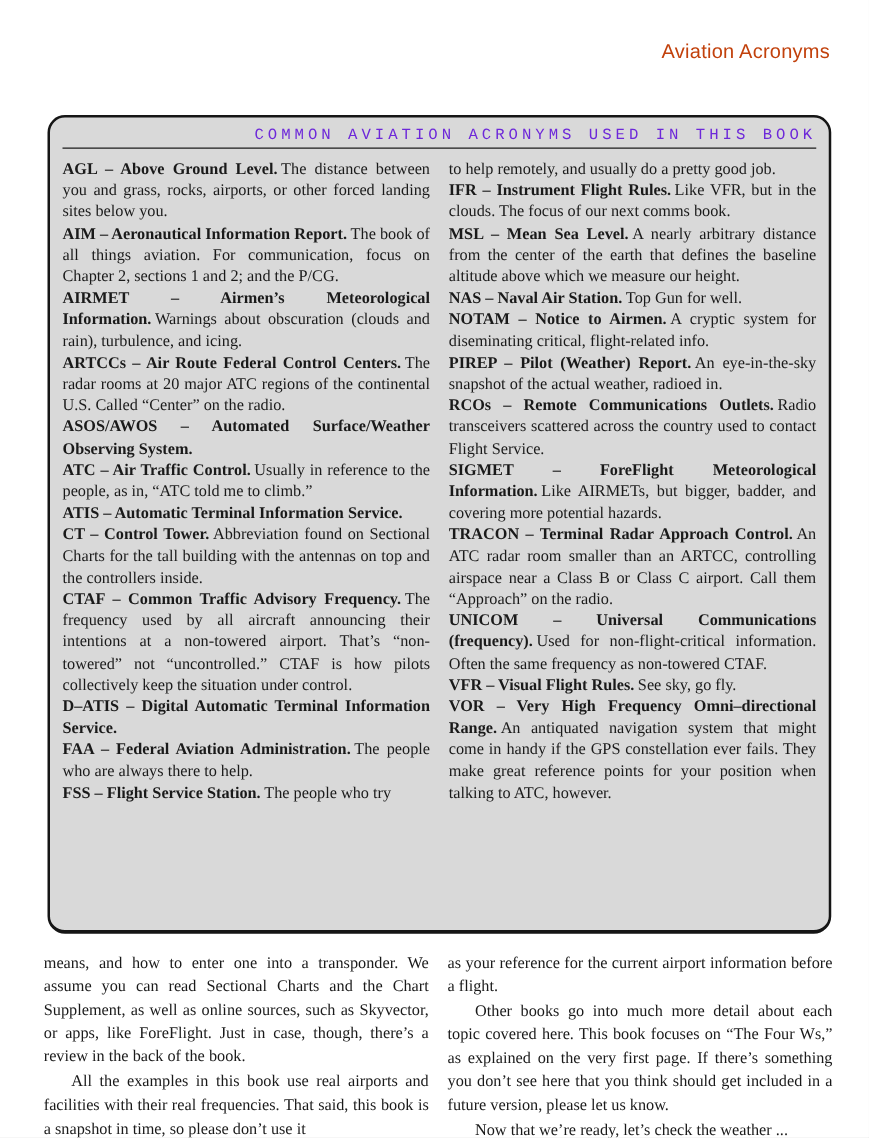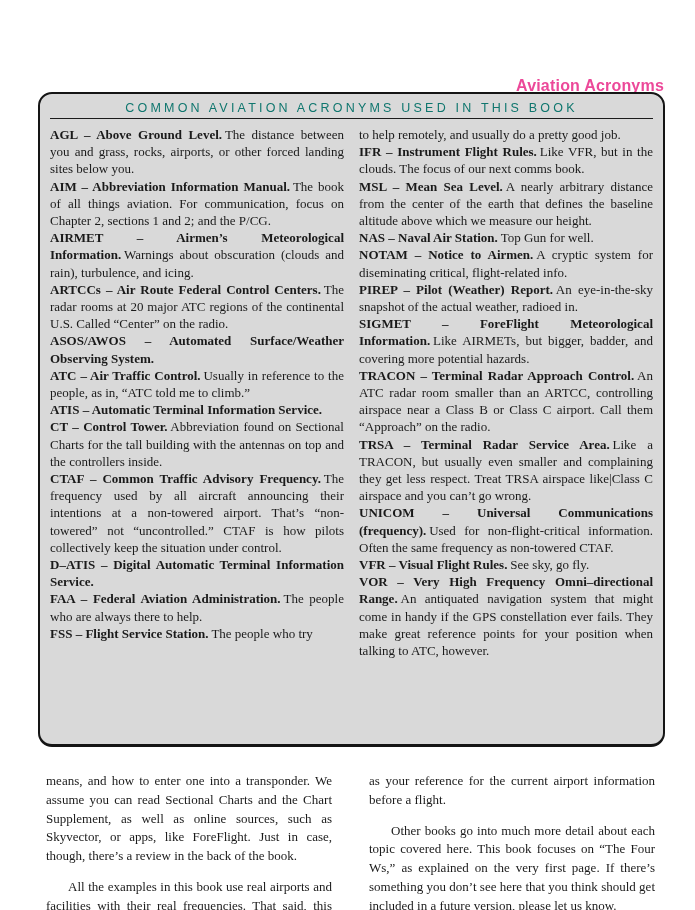--- a/index.html
+++ b/index.html
@@ -10,44 +10,43 @@
   }
   body {
     position: relative;
     font-family: "Liberation Serif", "DejaVu Serif", serif;
     color: #1a1a1a;
   }
   .page-header {
     position: absolute;
     top: 33px; right: 31px;
     font-family: "Liberation Sans", "DejaVu Sans", sans-serif;
-    font-weight: 700;
+    font-weight: 400;
     font-size: 16px;
     letter-spacing: 0.2px;
-    color: #ec4899;
-    margin-top: 44px;
+    color: #c2410c;
   }
   .acronym-box {
     position: absolute;
     left: 38px; top: 92px;
     width: 627px; height: 655px;
     box-sizing: border-box;
     background: #d9d9d9;
     border: 2px solid #151515;
     border-bottom-width: 3px;
     border-radius: 14px;
     padding: 5px 10px 4px 10px;
     overflow: hidden;
   }
   .box-title {
-    font-family: Liberation Sans, sans-serif;
+    font-family: Liberation Mono, monospace;
     font-size: 12.5px;
     letter-spacing: 3.2px;
-    text-align: center;
-    color: #0f766e;
+    text-align: right;
+    color: #6d28d9;
     padding-top: 2px;
     white-space: nowrap;
   }
   .title-rule {
     height: 0;
     border-bottom: 1.5px solid #1c1c1c;
     margin-top: 3px;
   }
   .box-cols {
     display: flex;
@@ -71,56 +70,56 @@
     width: 633px;
     display: flex;
     gap: 13px;
   }
   .body-col {
     width: 310px;
     font-size: 13px;
     line-height: 18.8px;
     text-align: justify;
   }
-  .para { margin: 12px; text-indent: 22px; }
+  .para { margin: 1px; text-indent: 22px; }
   .para.no-indent { text-indent: 0; }
 </style>
 </head>
 <body>
 
 <div class="page-header">Aviation Acronyms</div>
 
 <div class="acronym-box">
   <div class="box-title">COMMON AVIATION ACRONYMS USED IN THIS BOOK</div>
   <div class="title-rule"></div>
   <div class="box-cols">
     <div class="box-col">
       <p class="entry"><span class="term">AGL – Above Ground Level.</span><span>The distance between you and grass, rocks, airports, or other forced landing sites below you.</span></p>
-      <p class="entry"><span class="term">AIM – Abbreviation Information Manual.</span><span>The book of all things aviation. For communication, focus on Chapter 2, sections 1 and 2; and the P/CG.</span></p>
+      <p class="entry"><span class="term">AIM – Aeronautical Information Report.</span><span>The book of all things aviation. For communication, focus on Chapter 2, sections 1 and 2; and the P/CG.</span></p>
       <p class="entry"><span class="term">AIRMET – Airmen’s Meteorological Information.</span><span>Warnings about obscuration (clouds and rain), turbulence, and icing.</span></p>
       <p class="entry"><span class="term">ARTCCs – Air Route Federal Control Centers.</span><span>The radar rooms at 20 major ATC regions of the continental U.S. Called “Center” on the radio.</span></p>
       <p class="entry"><span class="term">ASOS/AWOS – Automated Surface/Weather Observing System.</span><span></span></p>
       <p class="entry"><span class="term">ATC – Air Traffic Control.</span><span>Usually in reference to the people, as in, “ATC told me to climb.”</span></p>
       <p class="entry"><span class="term">ATIS – Automatic Terminal Information Service.</span><span></span></p>
       <p class="entry"><span class="term">CT – Control Tower.</span><span>Abbreviation found on Sectional Charts for the tall building with the antennas on top and the controllers inside.</span></p>
       <p class="entry"><span class="term">CTAF – Common Traffic Advisory Frequency.</span><span>The frequency used by all aircraft announcing their intentions at a non-towered airport. That’s “non-towered” not “uncontrolled.” CTAF is how pilots collectively keep the situation under control.</span></p>
       <p class="entry"><span class="term">D–ATIS – Digital Automatic Terminal Information Service.</span><span></span></p>
       <p class="entry"><span class="term">FAA – Federal Aviation Administration.</span><span>The people who are always there to help.</span></p>
       <p class="entry"><span class="term">FSS – Flight Service Station.</span><span>The people who try</span></p>
     </div>
     <div class="box-col">
       <p class="entry">to help remotely, and usually do a pretty good job.</p>
       <p class="entry"><span class="term">IFR – Instrument Flight Rules.</span><span>Like VFR, but in the clouds. The focus of our next comms book.</span></p>
       <p class="entry"><span class="term">MSL – Mean Sea Level.</span><span>A nearly arbitrary distance from the center of the earth that defines the baseline altitude above which we measure our height.</span></p>
       <p class="entry"><span class="term">NAS – Naval Air Station.</span><span>Top Gun for well.</span></p>
       <p class="entry"><span class="term">NOTAM – Notice to Airmen.</span><span>A cryptic system for diseminating critical, flight-related info.</span></p>
       <p class="entry"><span class="term">PIREP – Pilot (Weather) Report.</span><span>An eye-in-the-sky snapshot of the actual weather, radioed in.</span></p>
+      <p class="entry"><span class="term">RCOs – Remote Communications Outlets.</span><span>Radio transceivers scattered across the country used to contact Flight Service.</span></p>
       <p class="entry"><span class="term">SIGMET – ForeFlight Meteorological Information.</span><span>Like AIRMETs, but bigger, badder, and covering more potential hazards.</span></p>
       <p class="entry"><span class="term">TRACON – Terminal Radar Approach Control.</span><span>An ATC radar room smaller than an ARTCC, controlling airspace near a Class B or Class C airport. Call them “Approach” on the radio.</span></p>
-      <p class="entry"><span class="term">TRSA – Terminal Radar Service Area.</span><span>Like a TRACON, but usually even smaller and complaining they get less respect. Treat TRSA airspace like|Class C airspace and you can’t go wrong.</span></p>
       <p class="entry"><span class="term">UNICOM – Universal Communications (frequency).</span><span>Used for non-flight-critical information. Often the same frequency as non-towered CTAF.</span></p>
       <p class="entry"><span class="term">VFR – Visual Flight Rules.</span><span>See sky, go fly.</span></p>
       <p class="entry"><span class="term">VOR – Very High Frequency Omni–directional Range.</span><span>An antiquated navigation system that might come in handy if the GPS constellation ever fails. They make great reference points for your position when talking to ATC, however.</span></p>
     </div>
   </div>
 </div>
 
 <div class="body-cols">
   <div class="body-col">
     <p class="para no-indent">means, and how to enter one into a transponder. We assume you can read Sectional Charts and the Chart Supplement, as well as online sources, such as Skyvector, or apps, like ForeFlight. Just in case, though, there’s a review in the back of the book.</p>

